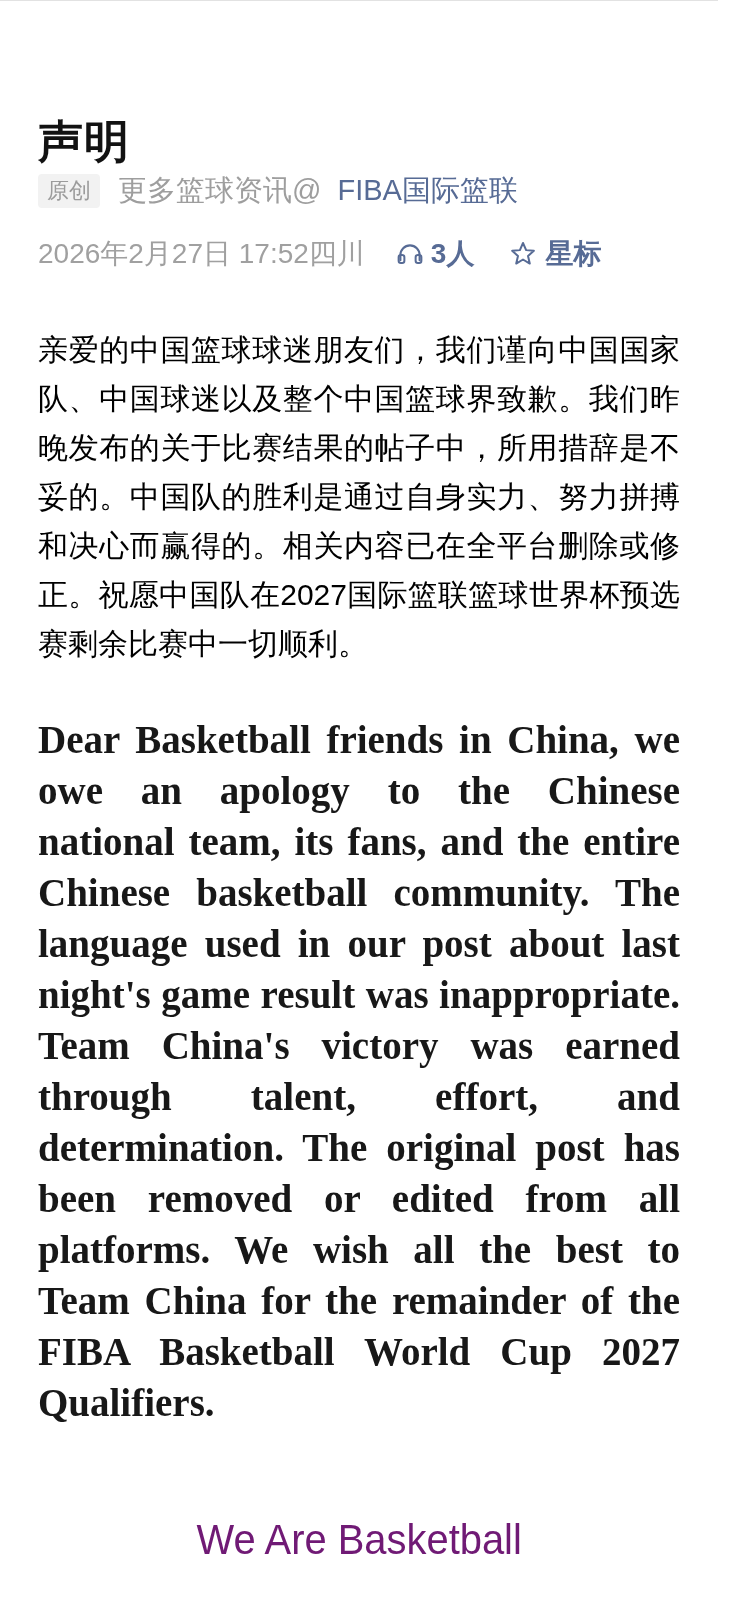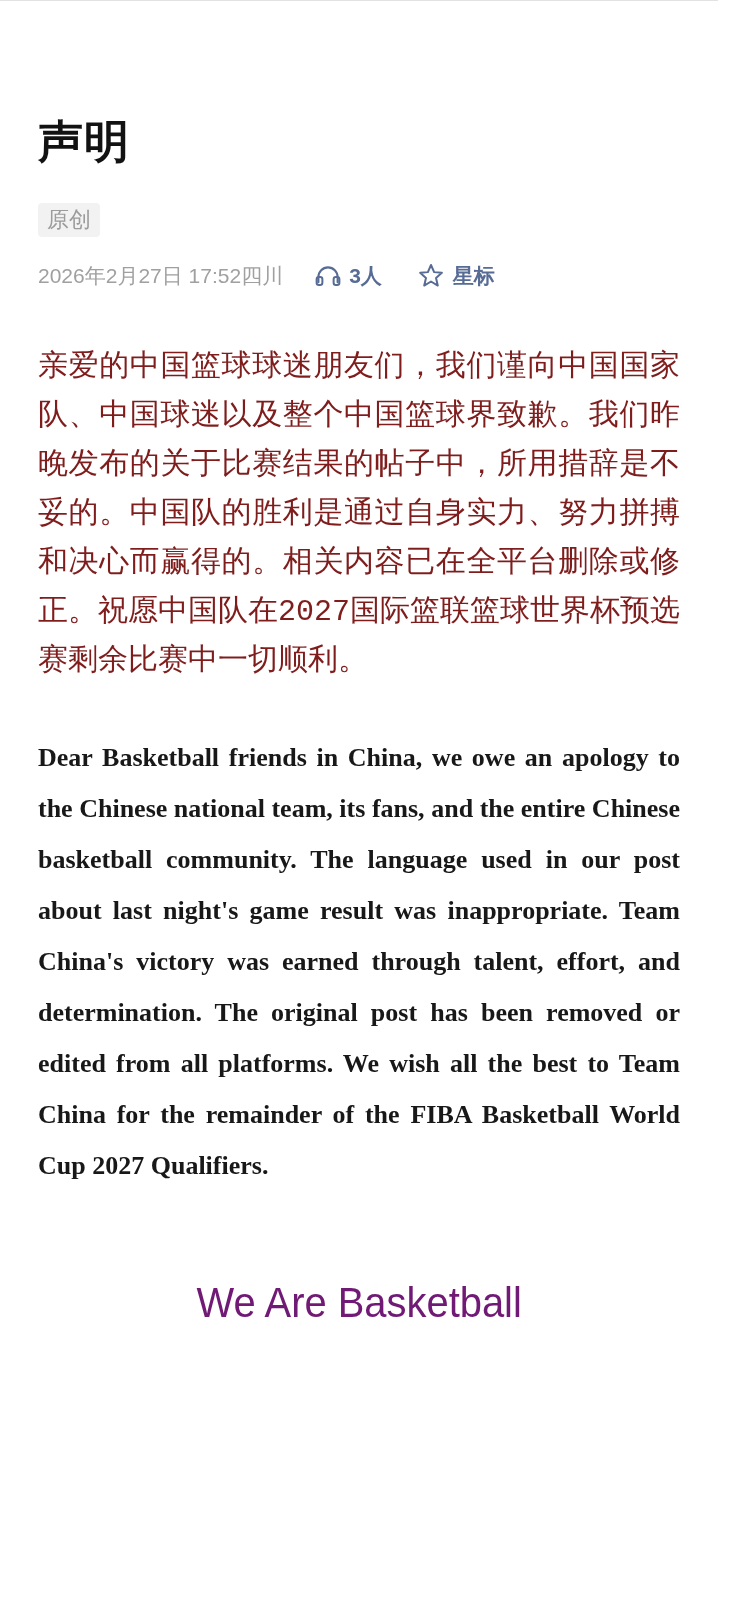--- a/index.html
+++ b/index.html
@@ -25,21 +25,20 @@
   .article-title {
     margin: 0;
     padding-top: 112px;
     font-size: 45px;
     line-height: 58px;
     font-weight: 700;
     color: #121212;
     letter-spacing: 1px;
   }
   .byline {
-    margin-top: 32px;
     display: flex;
     align-items: center;
   }
   .original-tag {
     flex: 0 0 auto;
     font-size: 22px;
     line-height: 22px;
     color: #9b9b9b;
     background: #f2f2f2;
     border-radius: 4px;
@@ -53,49 +52,49 @@
   .byline-account {
     margin-left: 16px;
     font-size: 29px;
     color: #576b95;
     cursor: pointer;
   }
   .meta-row {
     margin-top: 24px;
     display: flex;
     align-items: center;
-    font-size: 21px;
+    font-size: 28px;
     color: #a0a0a0;
   }
   .meta-location { }
   .meta-listen, .meta-star {
     display: inline-flex;
     align-items: center;
     color: #576b95;
     cursor: pointer;
     font-weight: bold;
   }
   .meta-listen { margin-left: 30px; }
   .meta-star { margin-left: 34px; }
   .meta-listen svg { margin-right: 6px; }
   .meta-star svg { margin-right: 7px; }
   
   .para-cn {
     margin: 52px 0 0 0;
-    font-family: Liberation Mono, monospace;
+    font-family: Liberation Sans, sans-serif;
     font-size: 30px;
     line-height: 49px;
     text-align: justify;
-    color: #7f1d1d;
+    color: #000000;
   }
   .para-en {
     margin: 46px 0 0 0;
     font-family: "Liberation Serif", "DejaVu Serif", serif;
     font-weight: 700;
-    font-size: 26px;
+    font-size: 39px;
     line-height: 51px;
     text-align: justify;
     color: #181818;
   }
   
   .slogan {
     margin-top: 88px;
     text-align: center;
     font-size: 42px;
     font-weight: 400;
@@ -108,20 +107,22 @@
 </style>
 </head>
 <body>
 
 <div class="page">
 
   <h1 class="article-title">声明</h1>
 
   <div class="byline">
     <span class="original-tag">原创</span>
+    <span class="byline-author">更多篮球资讯@</span>
+    <span class="byline-account">FIBA国际篮联</span>
   </div>
 
   <div class="meta-row">
     <span class="meta-date">2026年2月27日 17:52</span>
     <span class="meta-location">四川</span>
     <span class="meta-listen">
       <span style="display:inline-flex;">
         <svg width="30" height="30" viewBox="0 0 24 24">
           <path d="M4.3 17v-4.2a7.7 7.7 0 0 1 15.4 0V17" fill="none" stroke="#576b95" stroke-width="1.7" stroke-linecap="round"></path>
           <rect x="2.9" y="12.8" width="4.6" height="6.4" rx="1.8" fill="none" stroke="#576b95" stroke-width="1.6"></rect>

